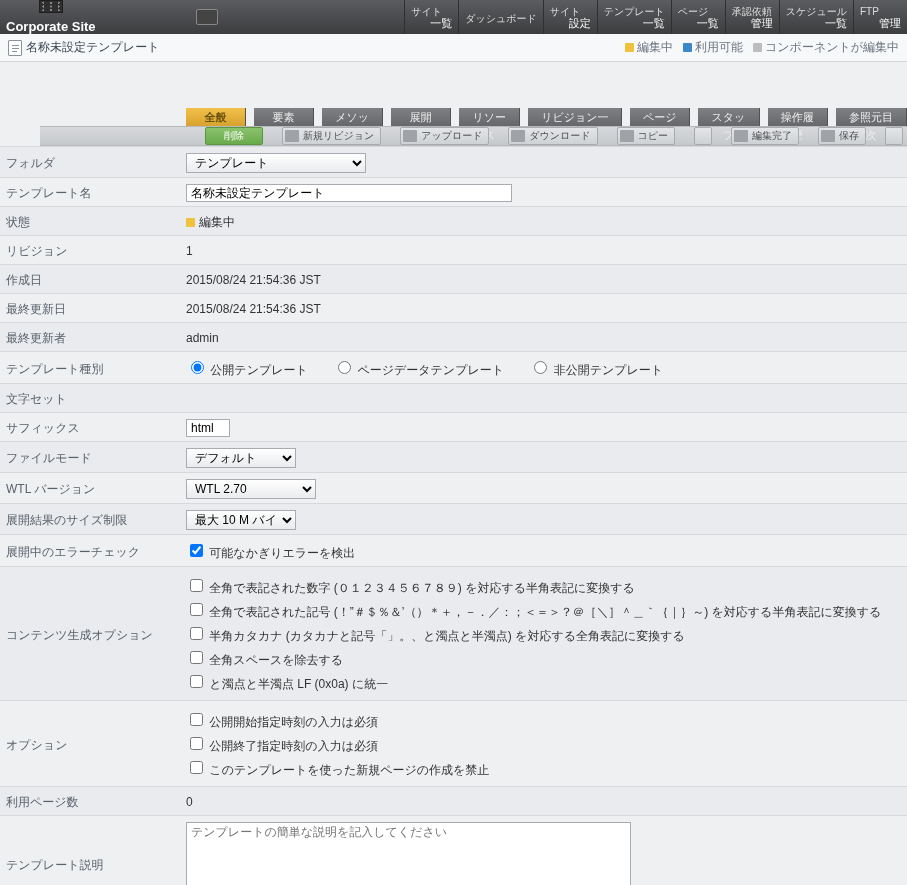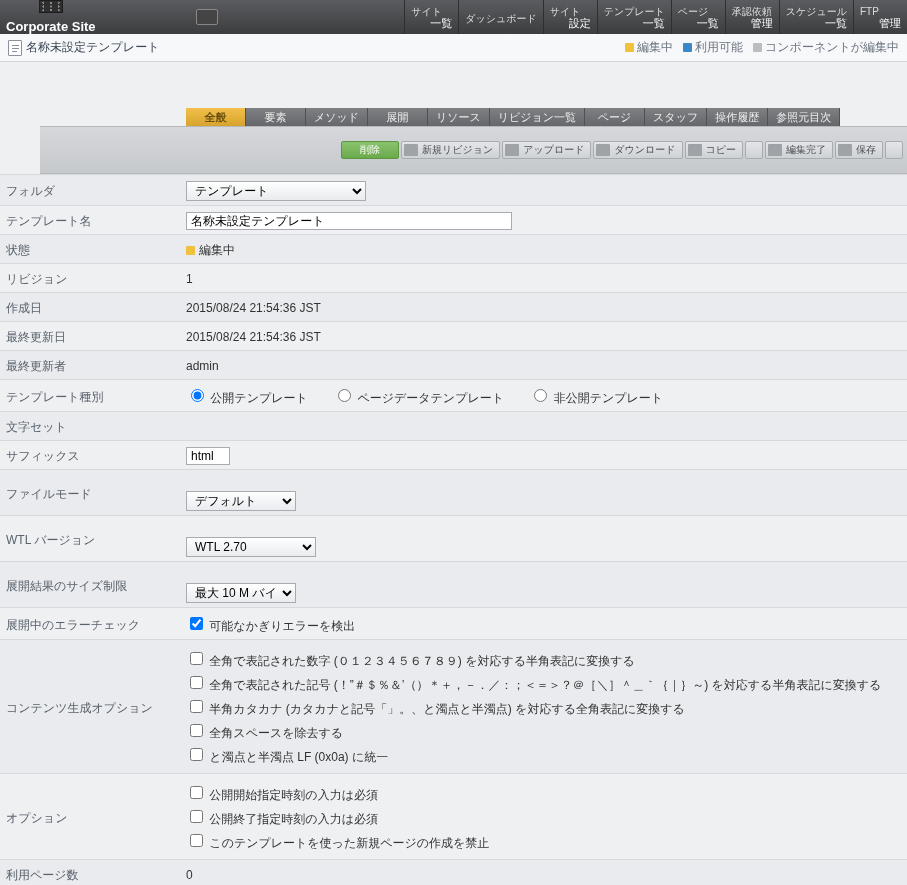--- a/index.html
+++ b/index.html
@@ -115,21 +115,21 @@
   .sq { width: 9px; height: 9px; display: inline-block; margin-right: 3px; border-radius: 1px; vertical-align: -1px; }
   .sq.y { background: #f0c23c; }
   .sq.b { background: #3a87c9; }
   .sq.g { background: #bdbdbd; }
 
   
   .tabs-row {
     margin-top: 46px;
     display: flex;
     padding-left: 186px;
-    gap: 0;
+    gap: 8px;
   }
   .tab {
     height: 18px;
     min-width: 60px;
     padding: 0 8px;
     font-size: 11px;
     text-align: center;
     line-height: 18px;
     color: #eee;
     background: linear-gradient(#7e8083, #65676a);
@@ -139,22 +139,22 @@
   .tab.active {
     background: linear-gradient(#f2c04a, #d7a32e);
     color: #6b5210;
     font-weight: bold;
   }
 
   
   .actions-row {
     display: flex;
     justify-content: flex-end;
-    gap: 2px;
-    padding: 14px 4px;
+    gap: 19px;
+    padding: 0 4px;
     background: linear-gradient(#d6d8db, #c6c9cc);
     border-top: 1px solid #b6b9bc;
     border-bottom: 1px solid #b6b9bc;
     margin-left: 40px;
   }
   .actbtn {
     display: flex;
     align-items: center;
     height: 18px;
     font-size: 10px;
@@ -209,21 +209,21 @@
   }
   select, input[type=text], textarea {
     font-size: 12px;
     font-family: inherit;
     border: 1px solid #a8abaf;
     padding: 1px 4px;
     background: #fff;
   }
   select { background: linear-gradient(#fff,#e9ebee); }
   .sel-wide { width: 180px; }
-  .sel-med  { width: 110px; margin-top: 15px; }
+  .sel-med  { width: 110px; }
   .sel-enc  { width: 300px; }
   .inp-name { width: 326px; }
   .inp-sfx  { width: 44px; }
   textarea.desc { width: 445px; height: 82px; resize: none; }
   label.radio, label.cb { margin-right: 22px; color: #333; }
   .cbcol label.cb { display: block; margin: 3px 0; }
 
   .state-dot {
     width: 9px; height: 9px; display: inline-block;
     background: #f0c23c; border-radius: 1px;

